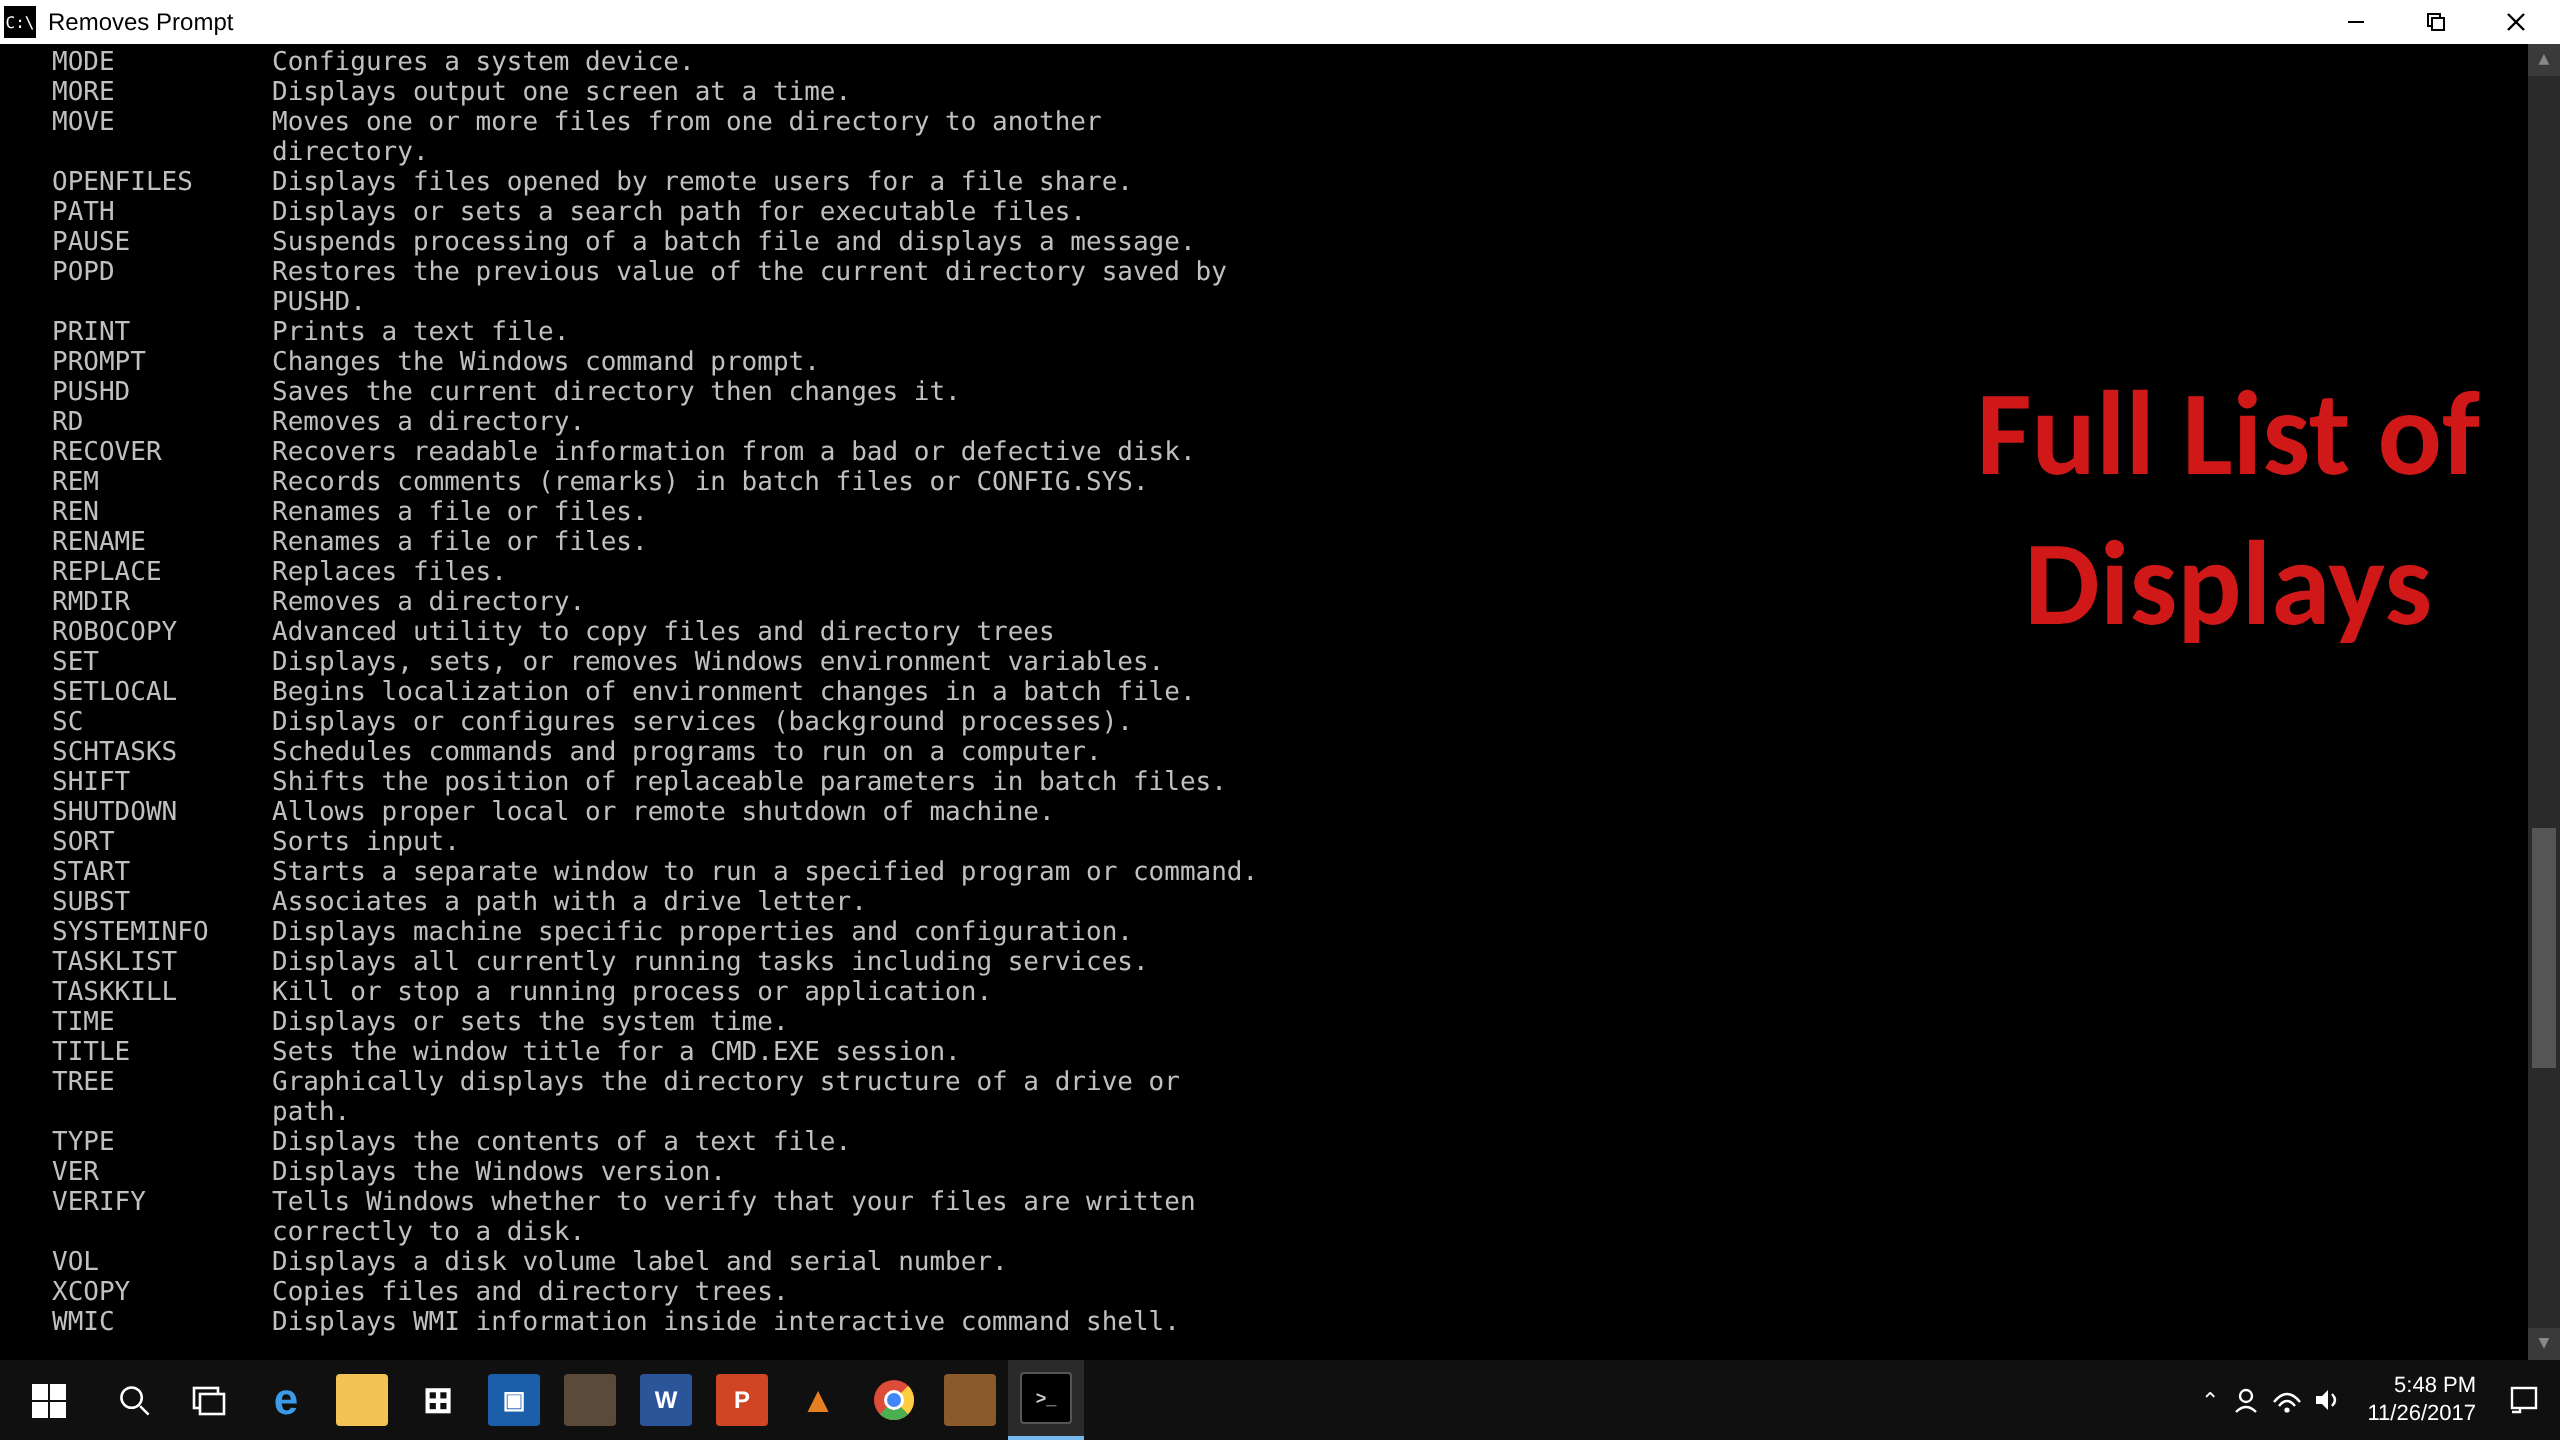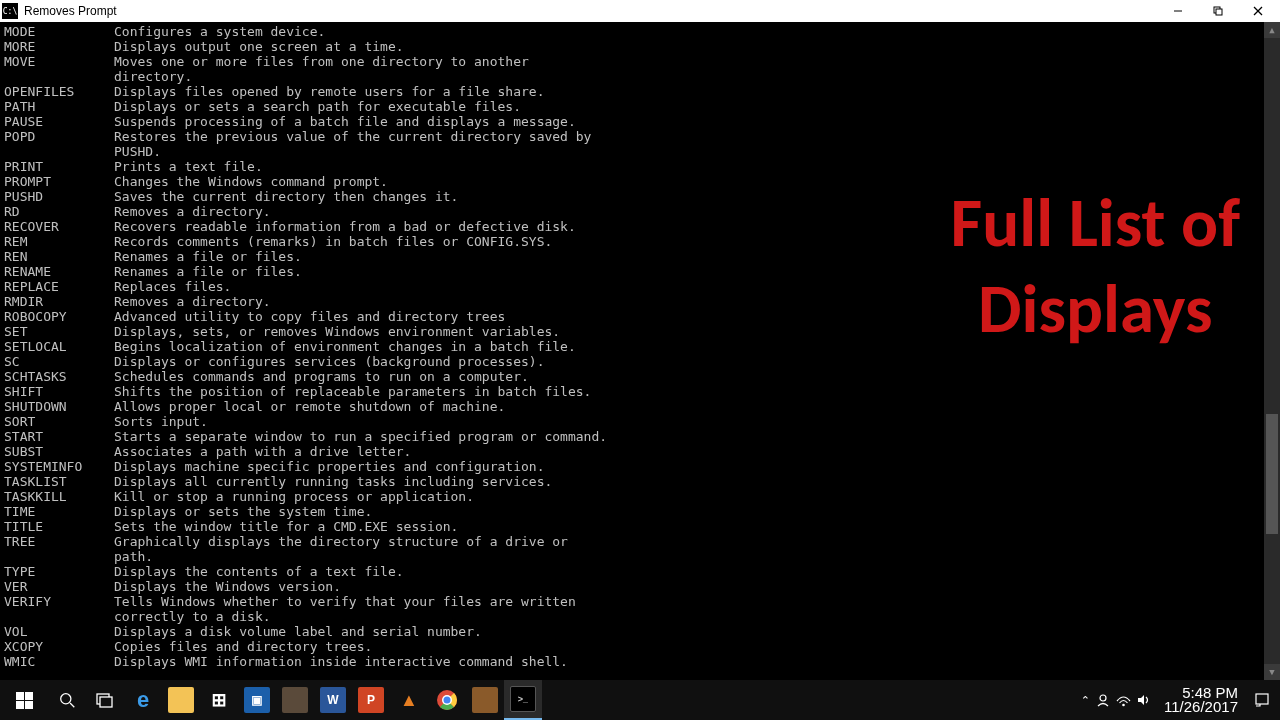--- a/index.html
+++ b/index.html
@@ -49,29 +49,29 @@
   color: #c0c0c0;
   font-size: 13px;
   line-height: 15px;
   padding: 2px 4px;
   white-space: pre;
   height: 658px;
   position: relative;
   overflow: hidden;
 }
 .cmd-row { display: flex; }
-.cmd-name { width: 110px; flex-shrink: 0; }
+.cmd-name { width: 110px; flex-shrink: 0; margin-left: 22px; }
 .cmd-desc { max-width: 510px; white-space: pre-wrap; }
 .overlay-text {
   position: absolute;
   right: 40px;
   top: 180px;
   color: #d01818;
   font-family: Calibri, "Segoe UI", sans-serif;
-  font-size: 69px;
+  font-size: 60px;
   font-weight: 700;
   line-height: 1.25;
   text-align: center;
   pointer-events: none;
 }
 .taskbar {
   position: absolute;
   bottom: 0;
   left: 0;
   right: 0;
@@ -113,21 +113,21 @@
 .tb-tray {
   margin-left: auto;
   display: flex;
   align-items: center;
   gap: 6px;
   padding-right: 6px;
 }
 .tb-time {
   text-align: right;
   line-height: 14px;
-  font-size: 15px;
+  font-size: 11px;
   padding: 0 6px;
 }
 .scrollbar-v {
   position: absolute;
   right: 0;
   top: 22px;
   bottom: 40px;
   width: 16px;
   background: #2a2a2a;
   display: flex;

